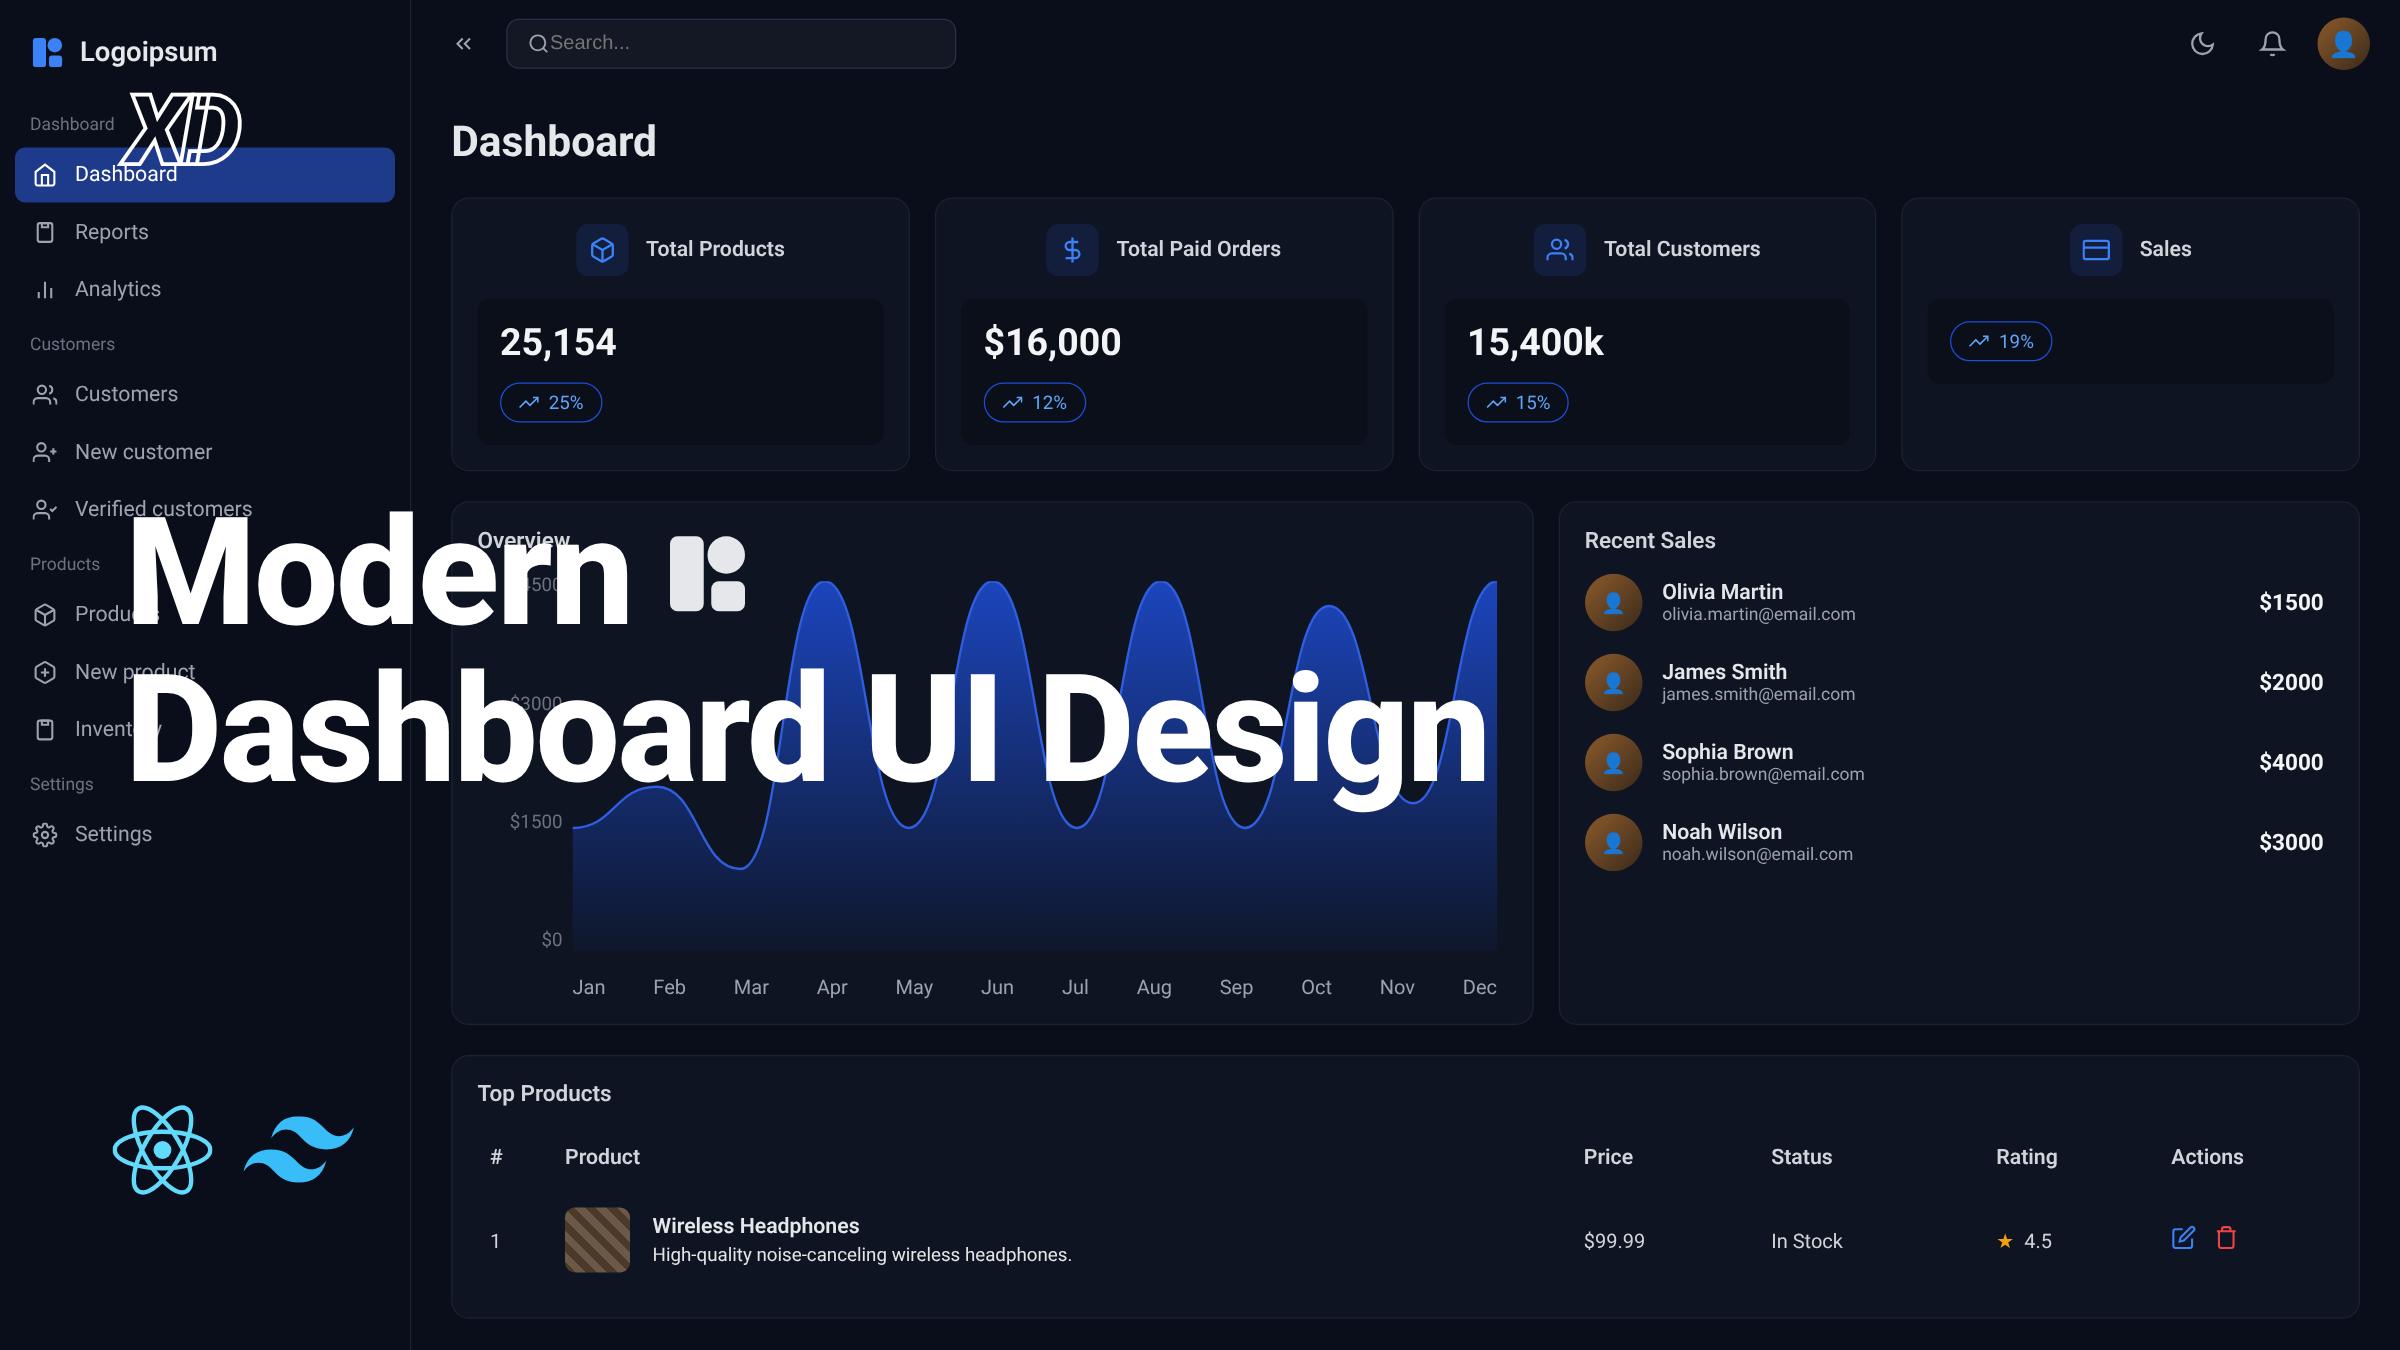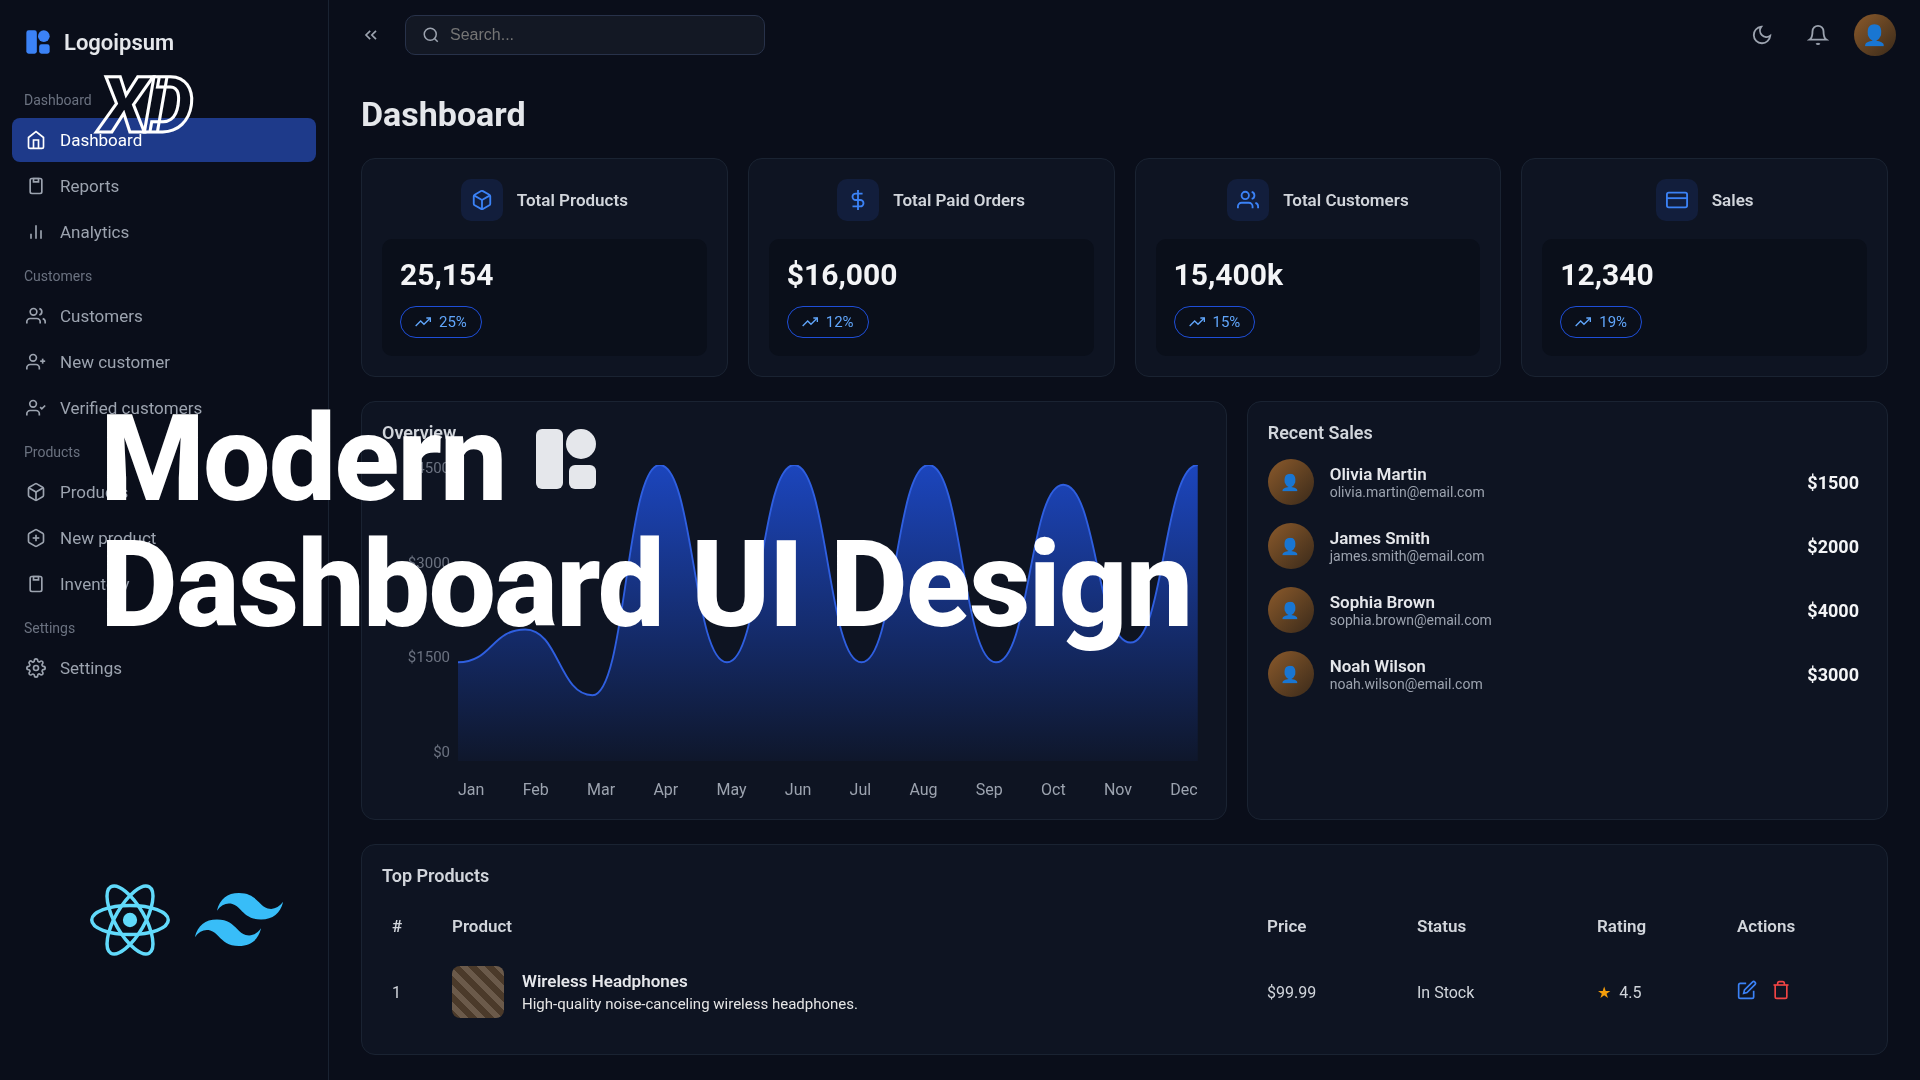--- a/index.html
+++ b/index.html
@@ -10,21 +10,21 @@
 .logo-mark { width: 28px; height: 28px; }
 .logo-text { font-size: 22px; font-weight: 600; color: #e5e7eb; }
 .nav-section-label { font-size: 14px; color: #6b7280; padding: 12px 12px 8px; }
 .nav-item { display: flex; align-items: center; gap: 14px; padding: 12px 14px; border-radius: 8px; color: #9ca3af; font-size: 17px; cursor: pointer; margin: 2px 0; }
 .nav-item.active { background: #1e3a8a; color: #fff; }
 .nav-item.active .nav-icon { color: #fff; }
 .nav-icon { width: 20px; height: 20px; color: #9ca3af; flex-shrink: 0; }
 .main { flex: 1; display: flex; flex-direction: column; }
 .topbar { height: 70px; display: flex; align-items: center; padding: 0 24px; gap: 16px; }
 .collapse-btn { width: 36px; height: 36px; display: flex; align-items: center; justify-content: center; color: #9ca3af; cursor: pointer; }
-.search-box { display: flex; align-items: center; gap: 10px; background: #131824; border: 1px solid #28324a; border-radius: 10px; padding: 10px 16px; width: 360px; }
+.search-box { display: flex; align-items: center; gap: 0; background: #131824; border: 1px solid #28324a; border-radius: 10px; padding: 10px 16px; width: 360px; }
 .search-box input { background: transparent; border: none; outline: none; color: #9ca3af; font-size: 16px; flex: 1; }
 .topbar-spacer { flex: 1; }
 .topbar-icon { width: 40px; height: 40px; display: flex; align-items: center; justify-content: center; color: #9ca3af; cursor: pointer; }
 .avatar { width: 42px; height: 42px; border-radius: 50%; background: linear-gradient(135deg,#8b5a2b,#3a2a1a); display:flex;align-items:center;justify-content:center;font-size:20px; cursor: pointer; }
 .content { padding: 24px 32px; flex: 1; overflow: auto; }
 .page-title { font-size: 34px; font-weight: 700; color: #e5e7eb; margin-bottom: 24px; }
 .stats-grid { display: grid; grid-template-columns: repeat(4, 1fr); gap: 20px; margin-bottom: 24px; }
 .stat-card { background: #0e1422; border: 1px solid #1a2332; border-radius: 14px; padding: 20px; }
 .stat-header { display: flex; align-items: center; gap: 14px; margin-bottom: 18px; justify-content: center; }
 .stat-icon-box { width: 42px; height: 42px; background: #1e3a8a40; border-radius: 10px; display: flex; align-items: center; justify-content: center; color: #3b82f6; }
@@ -272,21 +272,20 @@
     <div class="stat-header">
       <div class="stat-icon-box">
                 <svg width="22" height="22" viewBox="0 0 24 24" fill="none" stroke="currentColor" stroke-width="2">
                   <rect x="1" y="4" width="22" height="16" rx="2"></rect>
                   <line x1="1" y1="10" x2="23" y2="10"></line>
                 </svg>
               </div>
       <div class="stat-label">Sales</div>
     </div>
     <div class="stat-body">
-      <div class="stat-value">12,340</div>
       <div class="stat-trend">
                 <svg width="16" height="16" viewBox="0 0 24 24" fill="none" stroke="currentColor" stroke-width="2">
                   <polyline points="23 6 13.5 15.5 8.5 10.5 1 18"></polyline>
                   <polyline points="17 6 23 6 23 12"></polyline>
                 </svg>
                 <span>19%</span>
               </div>
     </div>
           </div>
         </div>

